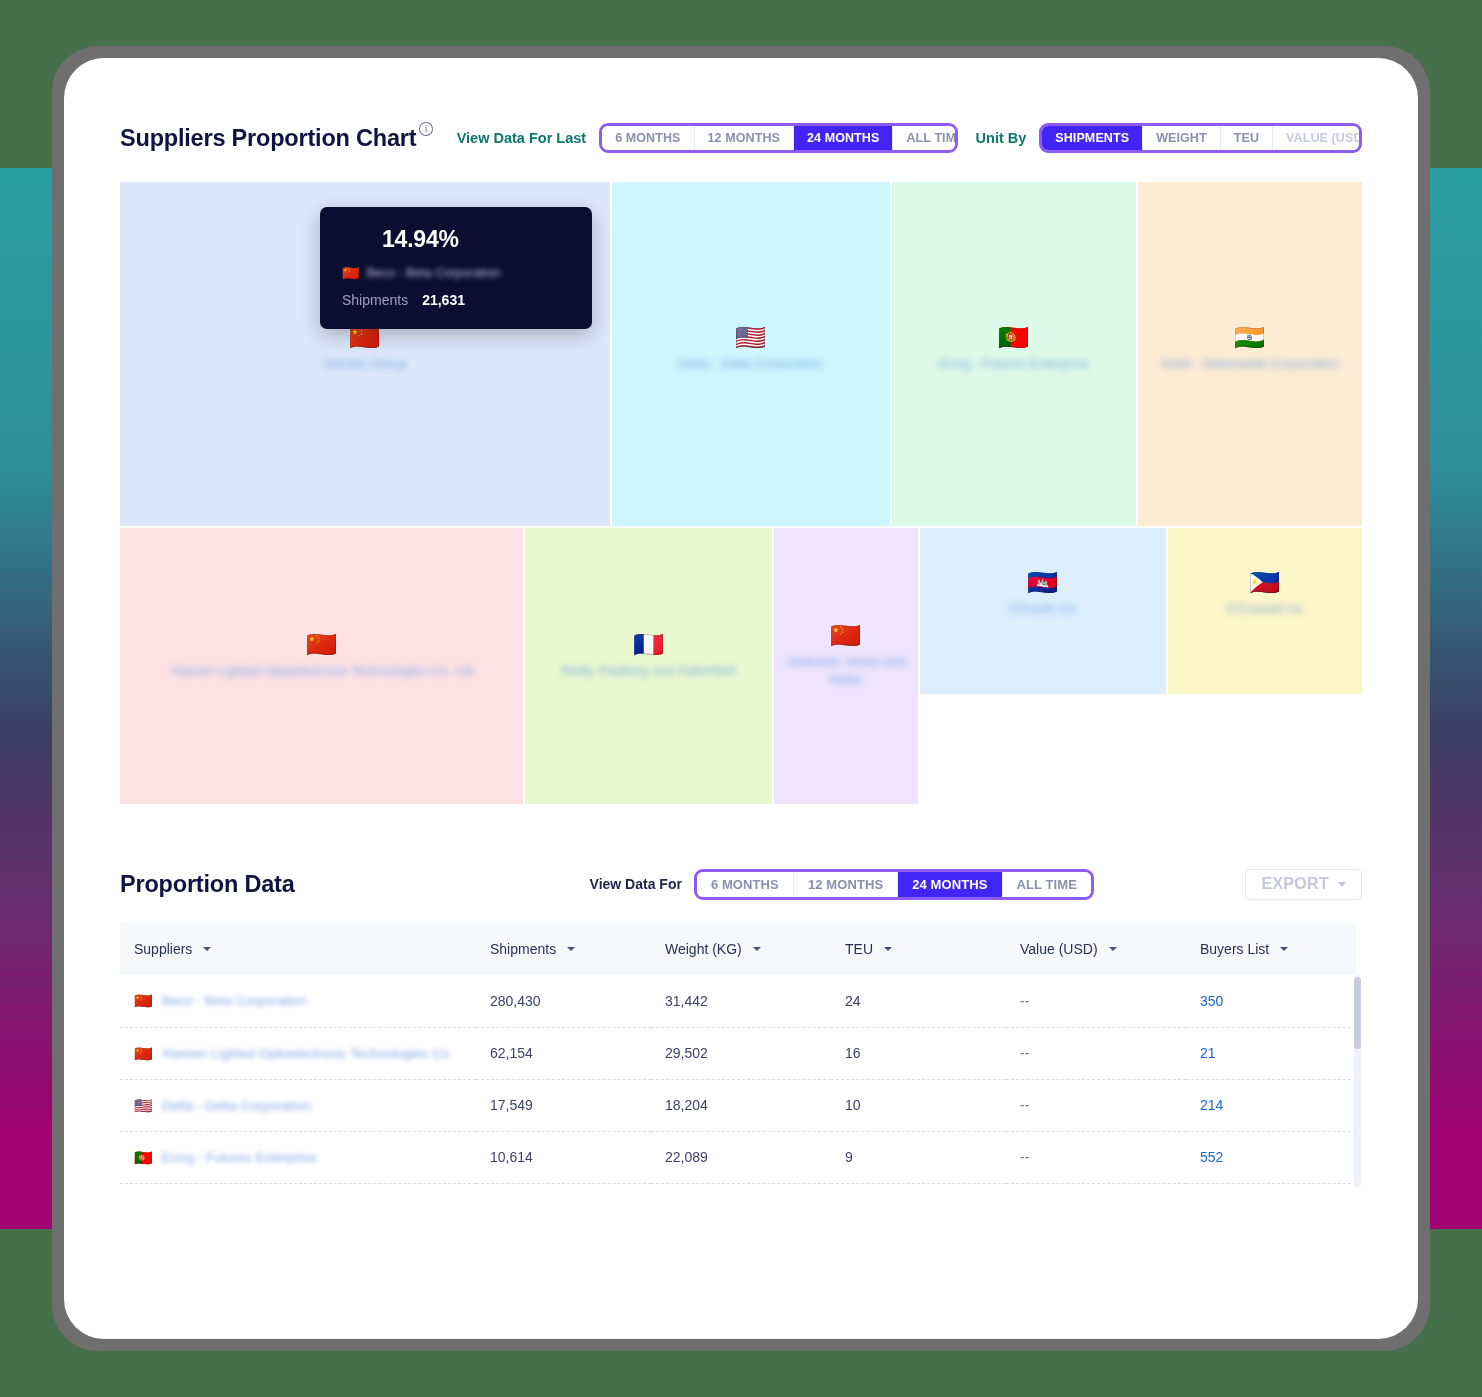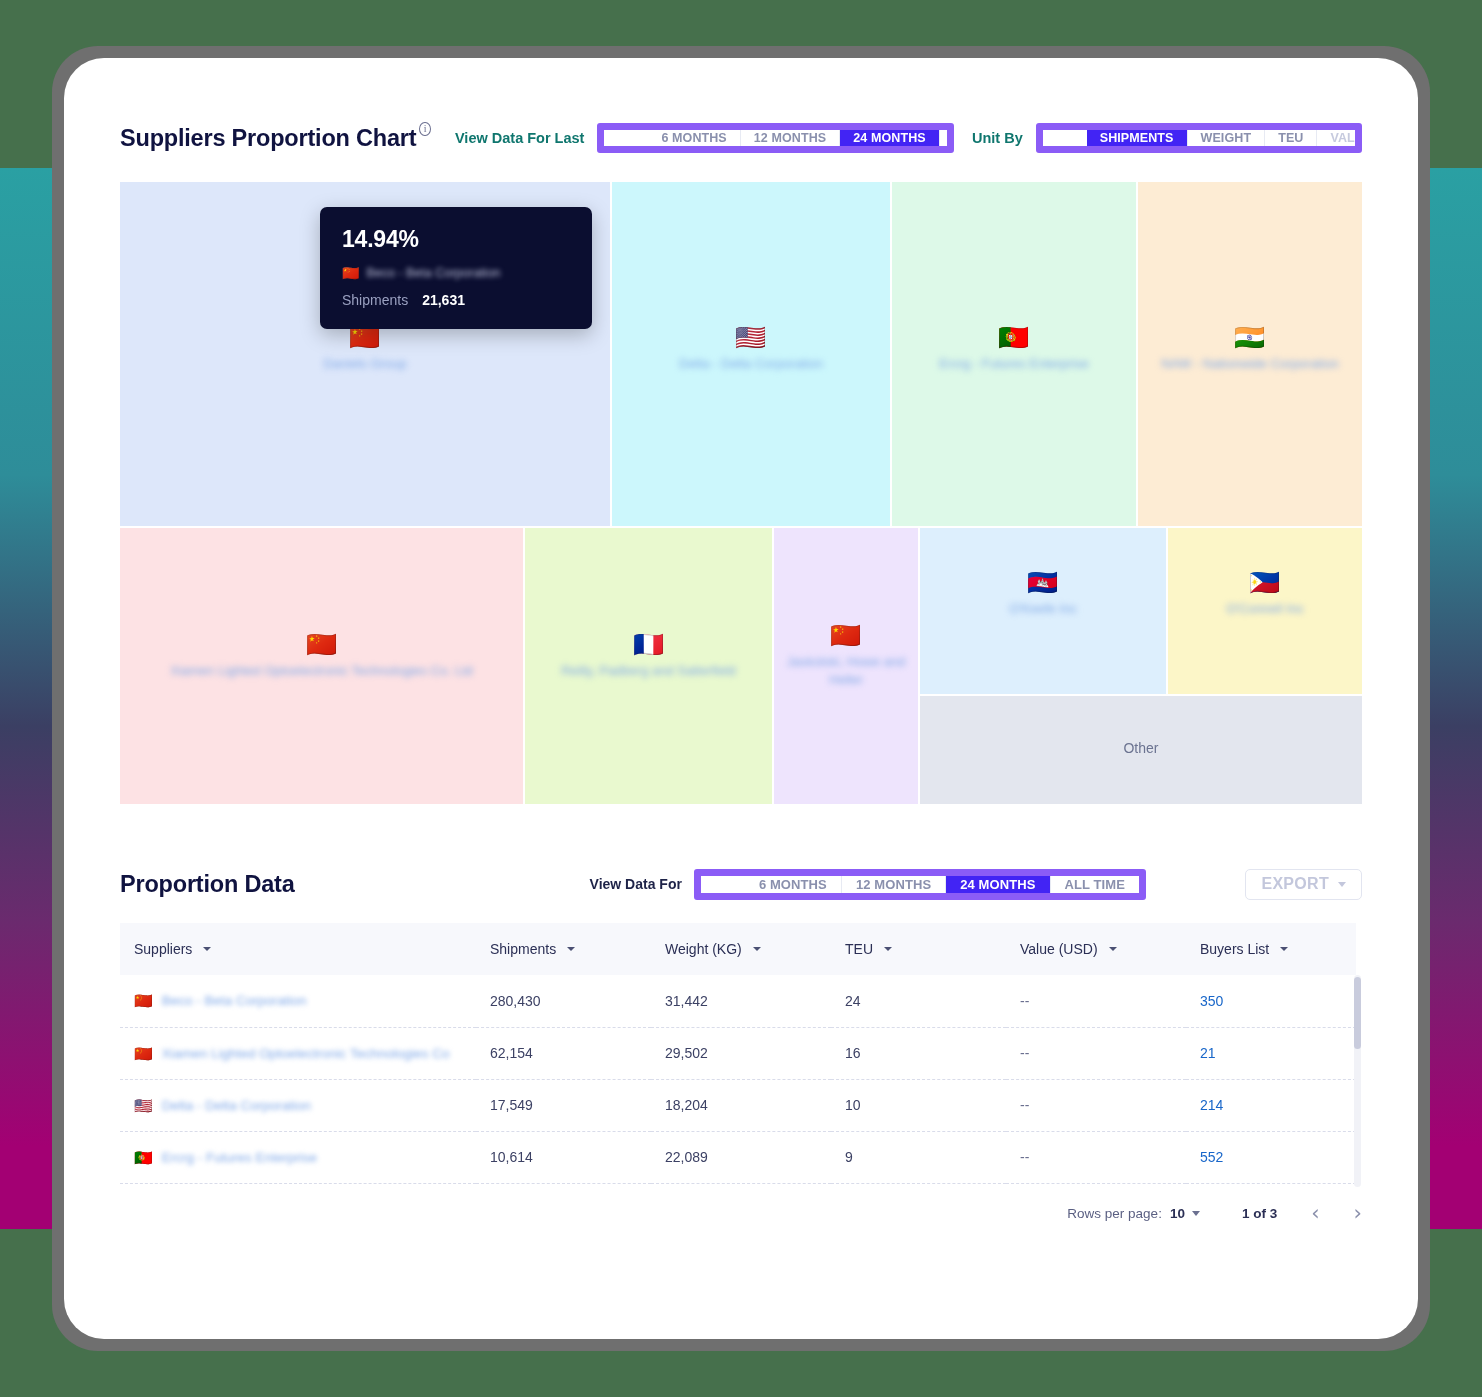--- a/index.html
+++ b/index.html
@@ -77,26 +77,25 @@
     font-size: 14.5px;
     font-weight: bold;
     color: #0f766e;
     margin-left: 24px;
     white-space: nowrap;
   }
 
   .seg-group {
     display: flex;
     margin-left: 13px;
-    border: 7px solid #8b5cf6;
-    border-radius: 3px;
+    border: 3px solid #8b5cf6;
+    border-radius: 9px;
     overflow: hidden;
     height: 30px;
     background: #fff;
-    padding-left: 44px;
   }
   .seg {
     font-size: 12.5px;
     font-weight: bold;
     color: #8a90ad;
     padding: 0 13px;
     display: flex;
     align-items: center;
     border-right: 1px solid #e7eaf3;
     background: #fff;
@@ -160,20 +159,21 @@
     border-radius: 7px;
     padding: 19px 22px 21px 22px;
     z-index: 20;
     box-shadow: 0 6px 20px rgba(0,0,0,0.25);
   }
   .tt-pct {
     color: #ffffff;
     font-size: 23px;
     font-weight: bold;
     letter-spacing: -0.2px;
+    margin-left: 40px;
   }
   .tt-name-row {
     display: flex;
     align-items: center;
     margin-top: 13px;
     gap: 7px;
   }
   .tt-name-row .flag { font-size: 14px; line-height: 1; }
   .tt-name {
     font-size: 12.5px;
@@ -410,23 +410,20 @@
       <div class="tile" style="left:800px; top:346px; width:246px; height:166px; padding-top:42px; background:#ddeffd;">
         <span class="flag">🇰🇭</span>
         <span class="tlabel">O'Keefe Inc</span>
       </div>
 
       <div class="tile" style="left:1048px; top:346px; width:194px; height:166px; padding-top:42px; background:#fcf6c8;">
         <span class="flag">🇵🇭</span>
         <span class="tlabel">O'Connell Inc</span>
       </div>
 
-      <div class="tile other" style="left:800px; top:514px; width:442px; height:108px; padding-top:43px; background:#e3e6ee;">
-        <span class="tlabel">Other</span>
-      </div>
 
       <div class="tooltip">
         <div class="tt-pct">14.94%</div>
         <div class="tt-name-row">
           <span class="flag">🇨🇳</span>
           <span class="tt-name">Beco - Beta Corporation</span>
         </div>
         <div class="tt-metric-row">
           <span class="tt-metric-label">Shipments</span>
           <span class="tt-metric-value">21,631</span>
@@ -553,23 +550,15 @@
             <td>8</td>
             <td class="dash">--</td>
             <td class="buyers">412</td>
           </tr>
         </tbody>
       </table>
       <div class="scroll-track"></div>
       <div class="scroll-thumb"></div>
     </div>
 
-    <div class="pagination">
-      <span class="rpp-label">Rows per page:</span>
-      <span class="rpp-value">10</span>
-      <span class="rpp-caret"></span>
-      <span class="page-ind">1 of 3</span>
-      <span class="pg-btn">‹</span>
-      <span class="pg-btn">›</span>
-    </div>
 
   </div>
 </div>
 
 </body></html>

